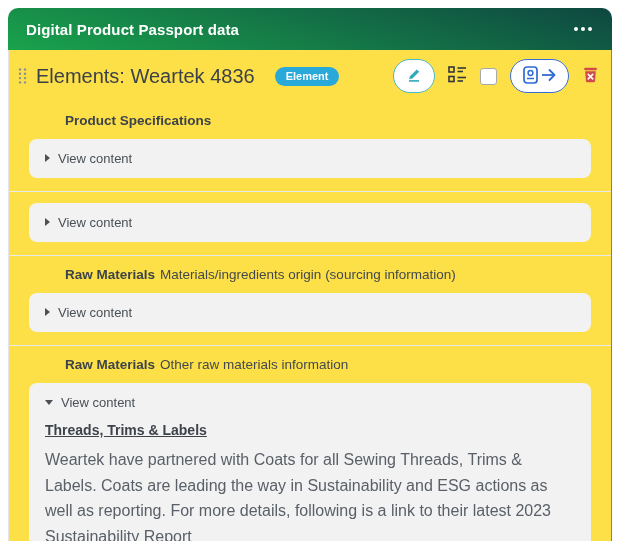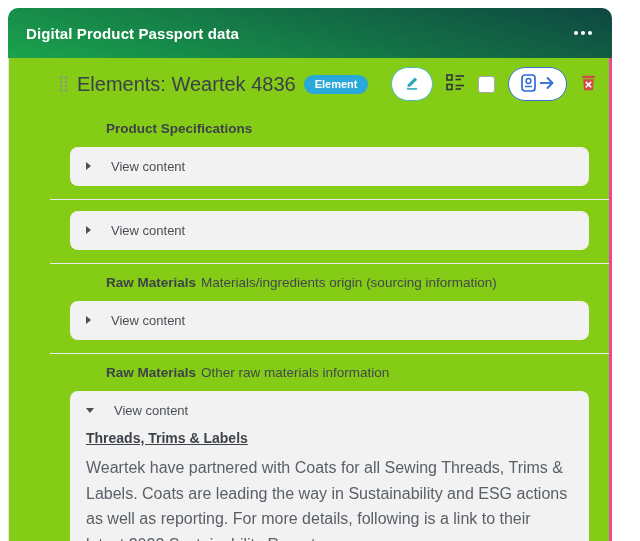--- a/index.html
+++ b/index.html
@@ -1,55 +1,55 @@
 <!DOCTYPE html>
 <html><head>
 <meta charset="utf-8">
 <style>
   * { box-sizing: border-box; margin: 0; padding: 0; }
   html, body { width: 640px; height: 541px; background: #ffffff; overflow: hidden;
     font-family: "Liberation Sans", sans-serif; }
   .card { position: absolute; left: 8px; top: 8px; width: 604px; }
 
   
-  .header { height: 50px; border-radius: 10px 10px 0 0;
+  .header { height: 42px; border-radius: 10px 10px 0 0;
     background: linear-gradient(195deg, #0e4741 0%, #1aa34c 100%);
     display: flex; align-items: center; justify-content: space-between; padding: 12px 18px; }
   .header-title { color: #ffffff; font-size: 15px; font-weight: 700; letter-spacing: .1px; }
   .more-btn { display: flex; gap: 3px; padding: 6px 2px; cursor: pointer; }
   .more-btn i { width: 4px; height: 4px; border-radius: 50%; background: #ffffff; }
 
   
-  .panel { background: #84cc16; border-left: 1px solid #e4e5e7; border-right: 3px solid #ec4899;
-    height: 491px; overflow: hidden; padding-left: 41px; }
+  .panel { background: #fde047; border-left: 1px solid #e4e5e7; border-right: 1px solid #ec4899;
+    height: 491px; overflow: hidden; }
 
   
   .title-row { display: flex; align-items: center; padding: 10px 12px 10px 6px; height: 52px; }
   .drag-handle { margin-right: 6px; cursor: grab; display: flex; padding: 3px 2px; }
   .el-title { font-size: 20px; font-weight: 500; color: #3b4148; white-space: nowrap; }
-  .el-badge { margin-left: 8px; background: #29a9d9; color: #ffffff; font-size: 11px;
+  .el-badge { margin-left: 20px; background: #29a9d9; color: #ffffff; font-size: 11px;
     font-weight: 700; padding: 4px 11px; border-radius: 12px; line-height: 1; }
   .spacer { flex: 1; }
   .toolbar { display: flex; align-items: center; gap: 13px; }
   .edit-btn { width: 42px; height: 34px; border: 1.6px solid #49b9c7; border-radius: 17px;
     background: #ffffff; display: flex; align-items: center; justify-content: center; cursor: pointer; }
   .icon-btn { background: none; border: none; display: flex; align-items: center; cursor: pointer; padding: 0; }
   .checkbox { width: 17px; height: 17px; border: 1.5px solid #a6a9ac; border-radius: 3px;
     background: #ffffff; cursor: pointer; }
   .passport-btn { height: 34px; padding: 0 11px; border: 1.6px solid #3a6fd8; border-radius: 17px;
     background: #ffffff; display: flex; align-items: center; gap: 2px; cursor: pointer; }
 
   
   .section { padding: 11px 20px 13px; }
   .divider { height: 1px; background: #e9eaec; }
   .section-heading { font-size: 13.5px; color: #3d4349; margin-bottom: 9px; line-height: 1.25; margin-left: 36px; }
   .sec-name { font-weight: 700; }
   .sec-sub { font-weight: 400; margin-left: 5px; color: #43484e; }
   .view-box { background: #f2f2f3; border-radius: 8px; padding: 12px 16px; }
-  .view-toggle { display: flex; align-items: center; gap: 20px; font-size: 13px; color: #4a5055; cursor: pointer; }
+  .view-toggle { display: flex; align-items: center; gap: 8px; font-size: 13px; color: #4a5055; cursor: pointer; }
   .tri-right { width: 0; height: 0; border-left: 5px solid #4a5055;
     border-top: 4px solid transparent; border-bottom: 4px solid transparent; }
   .tri-down { width: 0; height: 0; border-top: 5px solid #4a5055;
     border-left: 4px solid transparent; border-right: 4px solid transparent; }
   .view-box.expanded { padding: 12px 16px 13px; }
   .content-heading { font-size: 14px; font-weight: 700; color: #3d4349; margin-top: 12px; text-decoration: underline; }
   .content-para { font-size: 16px; color: #5a6067; line-height: 1.62; margin-top: 9px; }
 </style>
 </head>
 <body>

